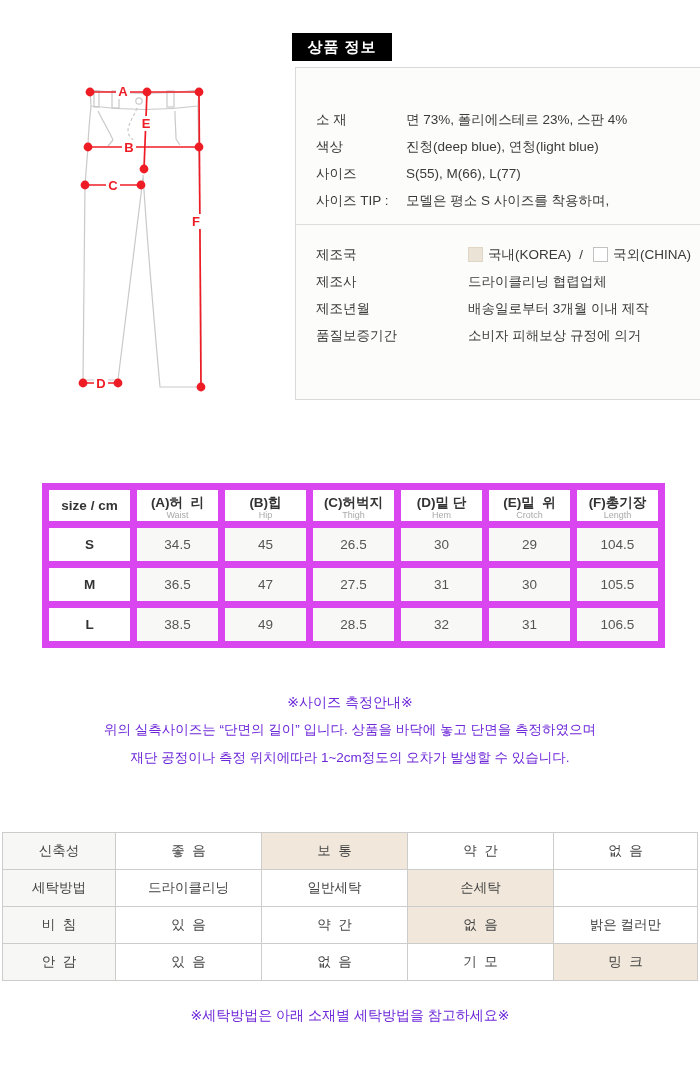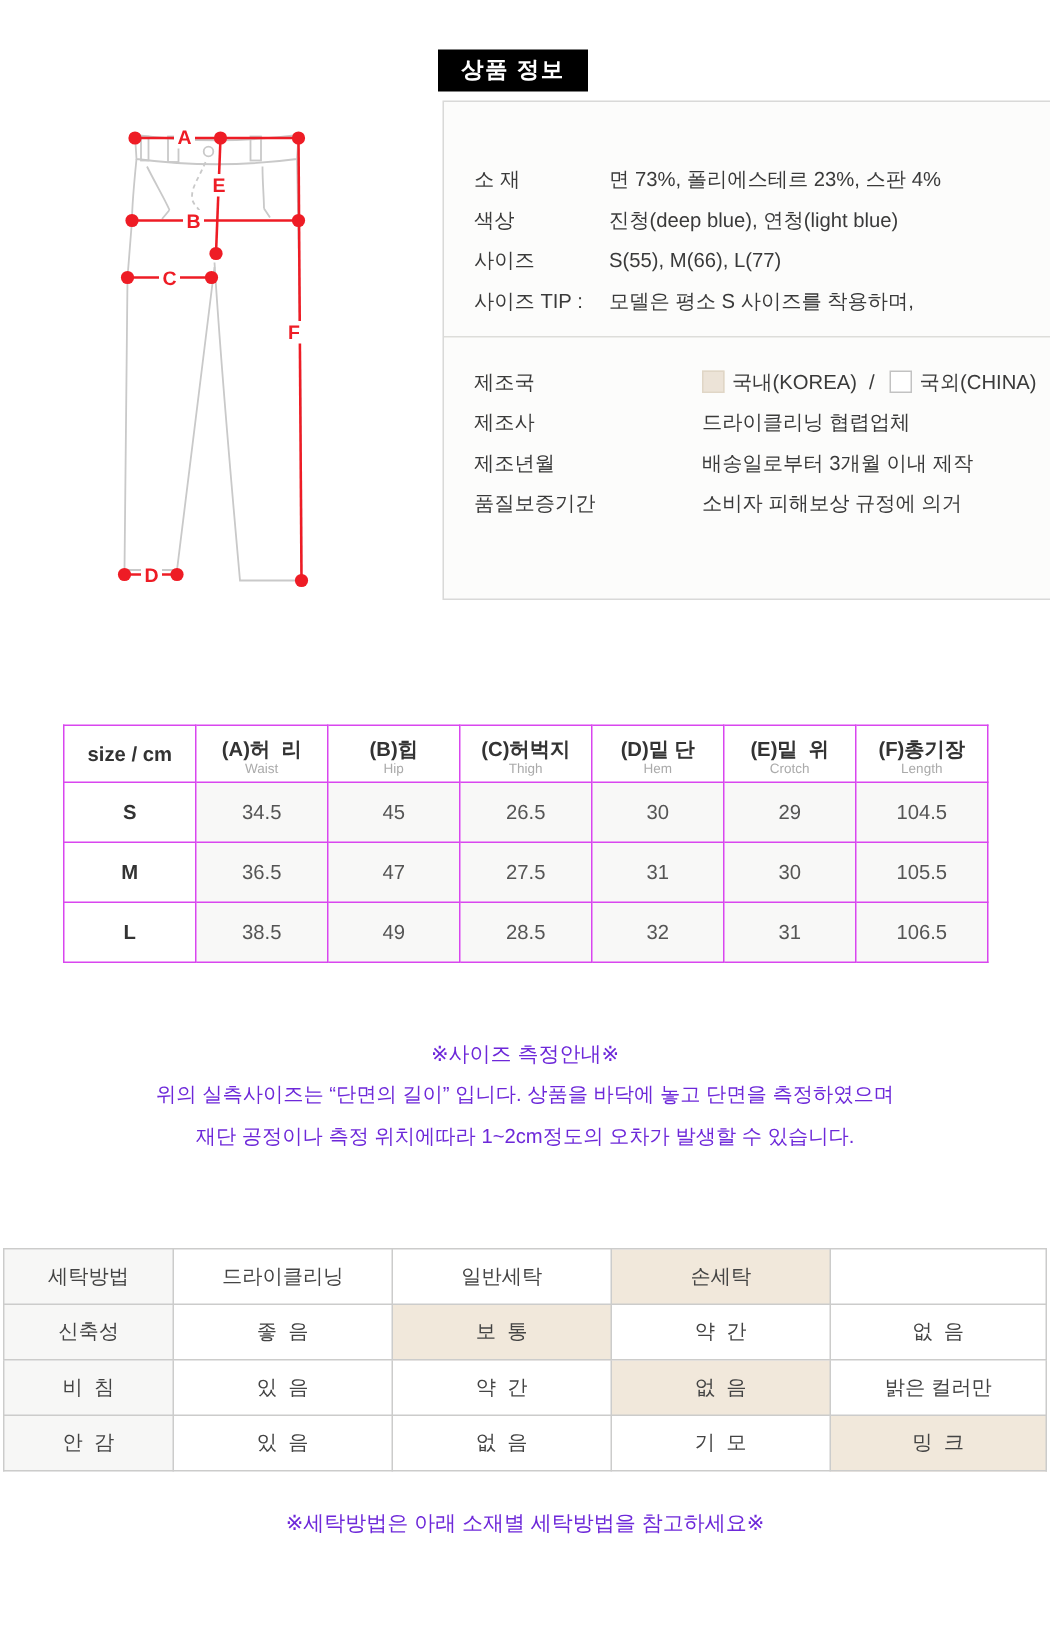--- a/index.html
+++ b/index.html
@@ -26,21 +26,21 @@
   .irow .val { flex:1; }
   .divider { height:1px; background:#ddddda; margin:10px 0 8px 0; }
   .chk { display:inline-block; width:15px; height:15px; vertical-align:-3px; margin-right:5px; }
   .chk.filled { background:#ece3d7; border:1px solid #e0d6c6; }
   .chk.empty { background:#fff; border:1px solid #c2c2c2; }
   .origin-sep { display:inline-block; margin:0 10px 0 8px; }
 
   
   table { border-collapse:collapse; table-layout:fixed; }
   .size-table { position:absolute; left:42px; top:483px; width:616px; }
-  .size-table td { border:1px solid #d946ef; text-align:center; vertical-align:middle;
+  .size-table td { border:7px solid #d946ef; text-align:center; vertical-align:middle;
                    font-size:13.5px; white-space:pre; }
   .size-table .hrow td { height:38px; background:#fff; }
   .size-table .hmain { font-weight:bold; color:#333; display:block; line-height:15px; padding-top:3px; }
   .size-table .hsub { display:block; font-size:9px; color:#aaa; line-height:10px; }
   .size-table .drow td { height:40px; background:#f8f8f7; color:#555; }
   .size-table .drow td.szcol { background:#fff; font-weight:bold; color:#333; }
   .size-table .corner { font-weight:bold; color:#333; }
 
   
   .notice { position:absolute; left:0; width:700px; text-align:center; color:#6d28d9; }
@@ -224,34 +224,34 @@
   <table class="wash-table">
     <colgroup>
         <col style="width:113px">
         <col style="width:146px">
         <col style="width:146px">
         <col style="width:146px">
         <col style="width:144px">
       </colgroup>
     <tbody>
       <tr>
+        <td class="rowhead">신축성</td>
+        <td>좋  음</td>
+        <td class="hl">보  통</td>
+        <td>약  간</td>
+        <td>없  음</td>
+      </tr>
+      <tr>
         <td class="rowhead">세탁방법</td>
         <td>드라이클리닝</td>
         <td>일반세탁</td>
         <td class="hl">손세탁</td>
         <td></td>
       </tr>
       <tr>
-        <td class="rowhead">신축성</td>
-        <td>좋  음</td>
-        <td class="hl">보  통</td>
-        <td>약  간</td>
-        <td>없  음</td>
-      </tr>
-      <tr>
         <td class="rowhead">비  침</td>
         <td>있  음</td>
         <td>약  간</td>
         <td class="hl">없  음</td>
         <td>밝은 컬러만</td>
       </tr>
       <tr>
         <td class="rowhead">안  감</td>
         <td>있  음</td>
         <td>없  음</td>

